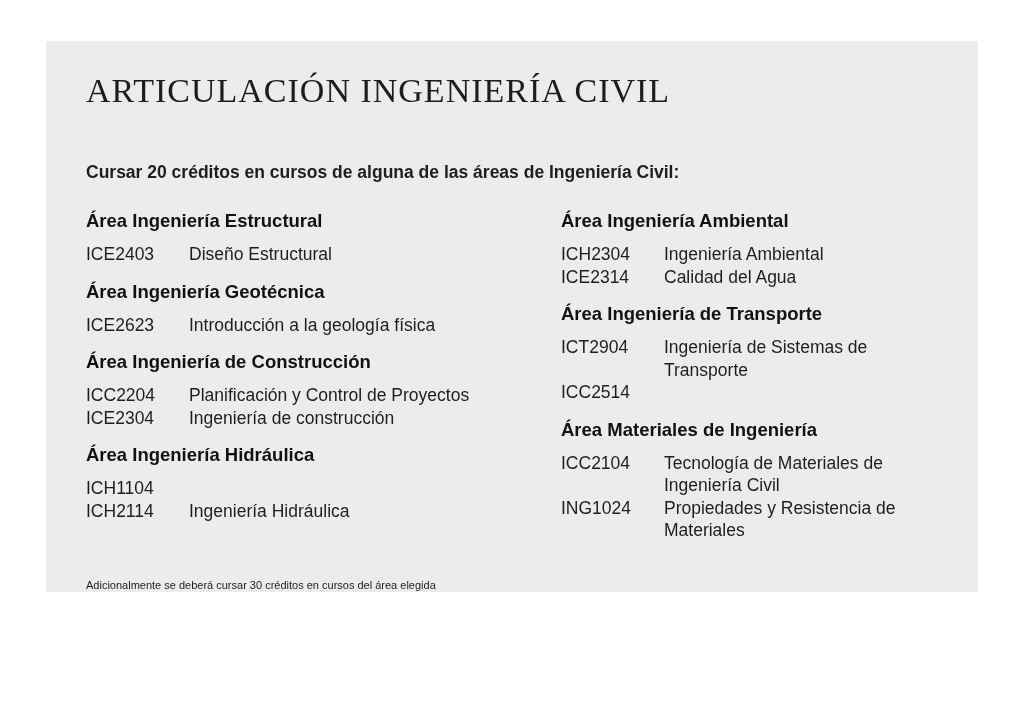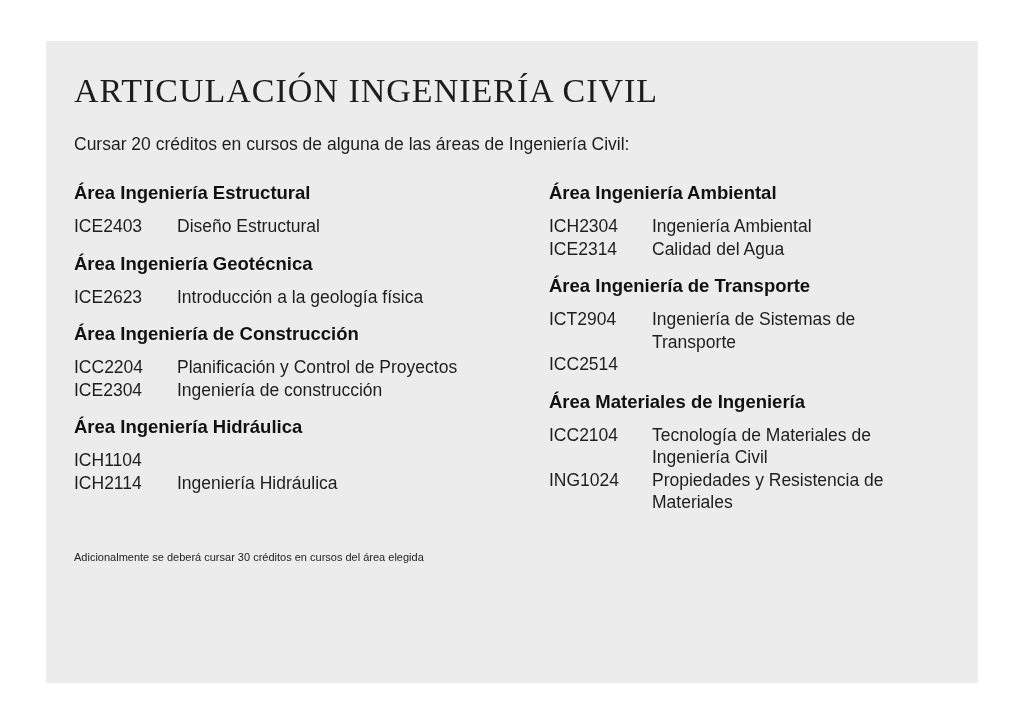--- a/index.html
+++ b/index.html
@@ -13,37 +13,38 @@
   body{
     background:var(--page-bg);
     font-family:"Liberation Sans", sans-serif;
     color:var(--text);
     position:relative;
     overflow:hidden;
   }
   .card{
     position:absolute;
     left:46px; top:41px;
-    width:932px; height:642px;
+    width:932px; height:551px;
     background:var(--card-bg);
-    padding:28px 33px 40px 28px;
+    padding:28px 33px 40px 40px;
   }
   .title{
     font-family:"Liberation Serif", serif;
     font-weight:400;
     font-size:34px;
     line-height:44px;
     letter-spacing:1px;
     color:#1d1d1d;
   }
   .intro{
-    margin-top:20px;
+    margin-top:48px;
     font-size:17.5px;
     line-height:22px;
     color:var(--text);
+    font-weight:bold;
   }
   .columns{
     display:flex;
     margin-top:26px;
     align-items:flex-start;
   }
   .col-left{width:475px;flex:none;}
   .col-right{flex:1;min-width:0;}
   .area-title{
     font-size:18.5px;

